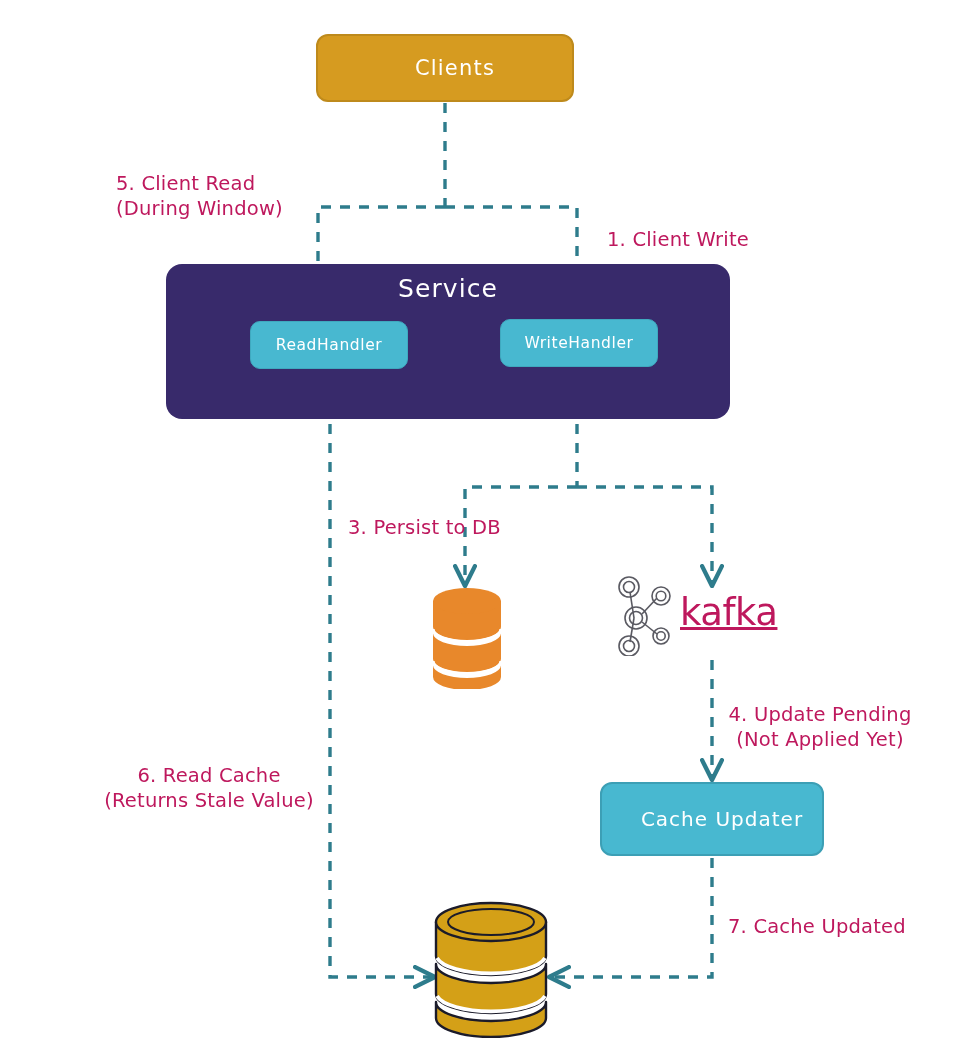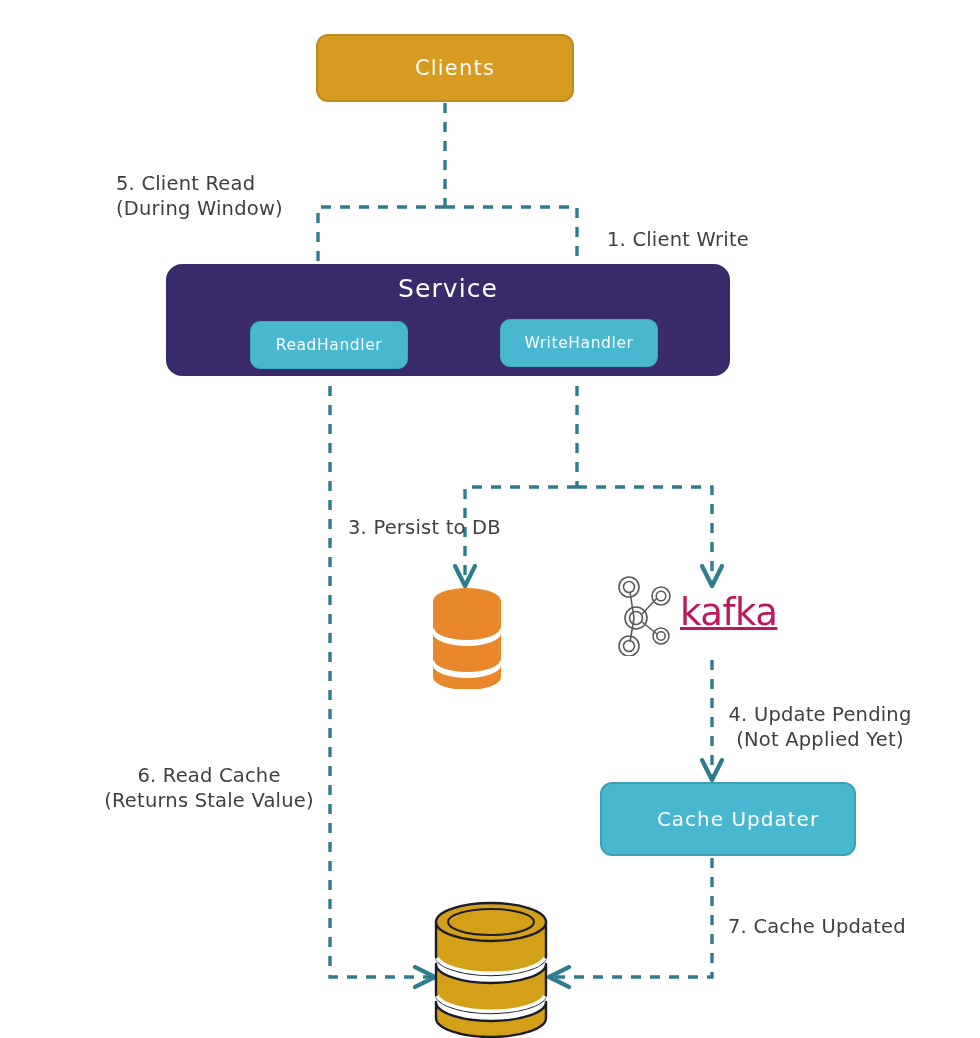--- a/index.html
+++ b/index.html
@@ -16,54 +16,54 @@
 
   
   #clients{
     left:316px;top:34px;width:258px;height:68px;
     background:#D69B20;border:2px solid #BE8A1C;border-radius:12px;
     color:#ffffff;font-size:21px;letter-spacing:1.2px;
   }
 
   
   #service{
-    left:166px;top:264px;width:564px;height:112px;
+    left:166px;top:264px;width:564px;height:155px;
     background:#382A6B;border-radius:16px;
   }
   #service-title{
     position:absolute;left:0;top:10px;width:564px;text-align:center;
     color:#ffffff;font-size:25px;letter-spacing:1.1px;
   }
   .handler{
     position:absolute;height:46px;border-radius:10px;
     background:#48B8D0;border:1px solid #3FA9BF;
     display:flex;align-items:center;justify-content:center;
     color:#ffffff;font-size:15.5px;letter-spacing:.6px;
   }
   #read-handler{left:84px;top:57px;width:156px;}
   #write-handler{left:334px;top:55px;width:156px;}
 
   
   #cache-updater{
-    left:600px;top:782px;width:256px;height:74px;
+    left:600px;top:782px;width:224px;height:74px;
     background:#48B8D0;border:2px solid #3C9FB5;border-radius:12px;
     color:#ffffff;font-size:20px;letter-spacing:1px;
   }
 
   
   #kafka{position:absolute;left:612px;top:565px;width:200px;height:95px;display:flex;align-items:center;}
   #kafka-logo{width:62px;height:86px;flex:0 0 auto;}
   #kafka-word{font-size:37px;color:#be185d;letter-spacing:-0.5px;margin-left:6px;line-height:1;text-decoration:underline;}
 
   
   .cyl{position:absolute;}
 
   
   .lbl{
-    position:absolute;color:#404040;font-size:19.5px;line-height:1.28;
+    position:absolute;color:#be185d;font-size:19.5px;line-height:1.28;
     letter-spacing:.2px;white-space:pre-line;
   }
   #lbl-5{left:116px;top:172px;text-align:left;}
   #lbl-1{left:607px;top:228px;}
   #lbl-3{left:348px;top:516px;}
   #lbl-2{left:766px;top:519px;text-align:center;width:120px;}
   #lbl-4{left:704px;top:703px;text-align:center;width:232px;}
   #lbl-6{left:100px;top:744px;text-align:center;width:218px;margin-top:20px;}
   #lbl-7{left:728px;top:915px;}
 </style>

